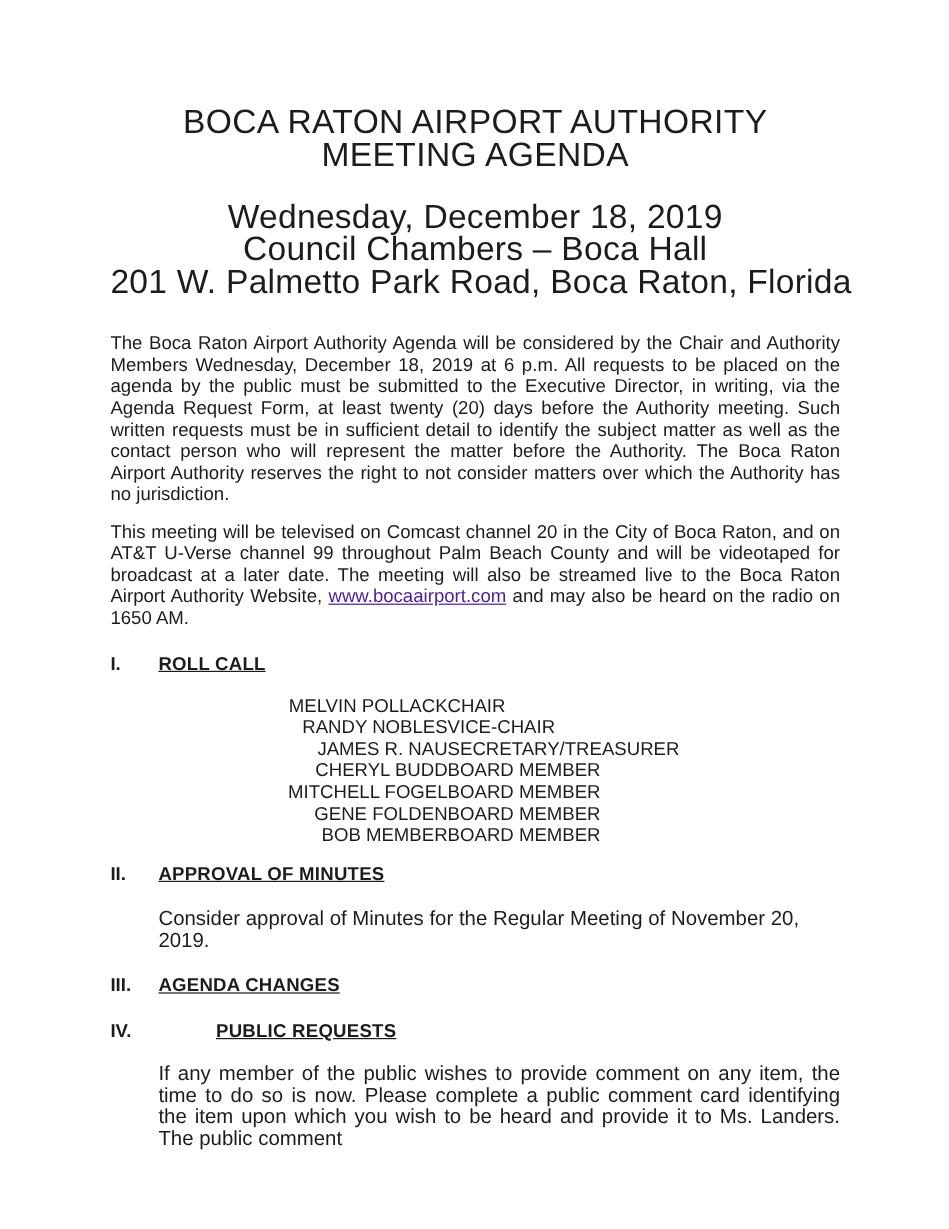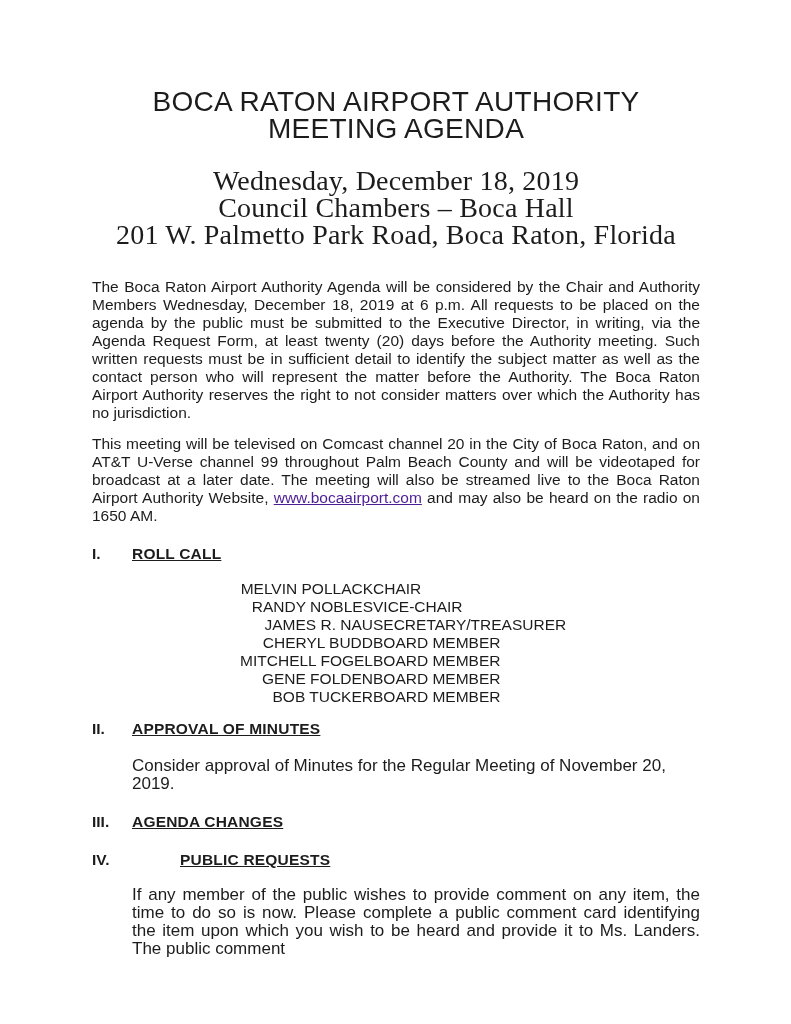--- a/index.html
+++ b/index.html
@@ -14,21 +14,21 @@
     padding: 88px 91px 0 92px;
     overflow: hidden;
   }
   .doc-title-line {
     text-align: center;
     font-size: 28px;
     line-height: 27px;
     letter-spacing: 0.3px;
     white-space: nowrap;
   }
-  .date-block { margin-top: 25px; font-family: Liberation Serif, serif; }
+  .date-block { margin-top: 25px; }
   .date-block .doc-title-line { letter-spacing: 0.2px; }
   .par {
     font-size: 15.5px;
     line-height: 18px;
     text-align: justify;
     margin: 0;
   }
   .par.first { margin-top: 30px; }
   .par.second { margin-top: 13px; }
   .link {
@@ -112,21 +112,21 @@
     </div>
     <div class="roll-row">
       <span class="name">MITCHELL FOGEL</span>
       <span class="role">BOARD MEMBER</span>
     </div>
     <div class="roll-row">
       <span class="name">GENE FOLDEN</span>
       <span class="role">BOARD MEMBER</span>
     </div>
     <div class="roll-row">
-      <span class="name">BOB TUCKER</span>
+      <span class="name">BOB MEMBER</span>
       <span class="role">BOARD MEMBER</span>
     </div>
   </div>
 
   <div class="section-head sh-2">
     <span class="num">II.</span>
     <span class="head">APPROVAL OF MINUTES</span>
   </div>
 
   <p class="section-body">Consider approval of Minutes for the Regular Meeting of November 20, 2019.</p>

